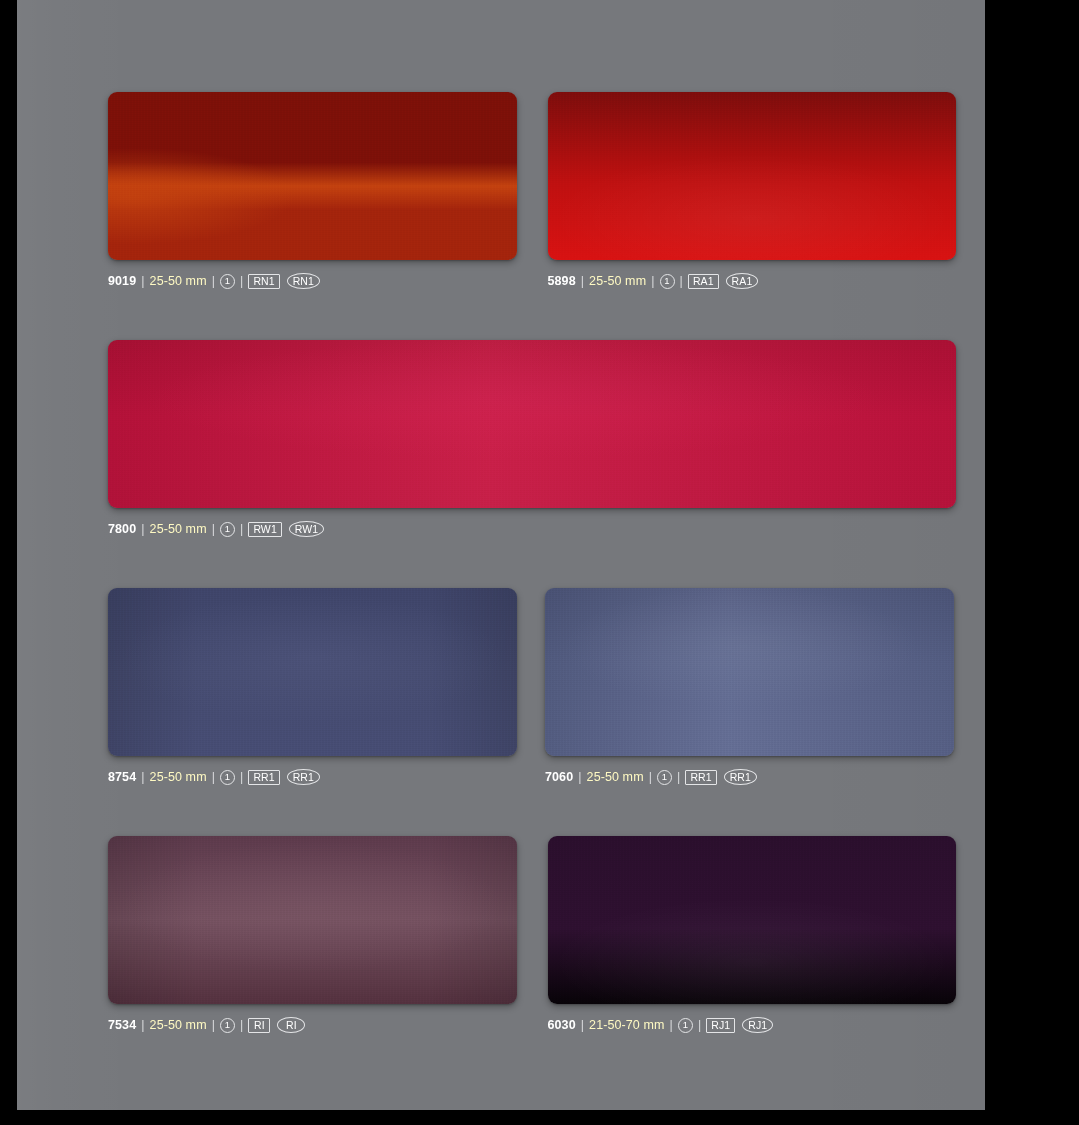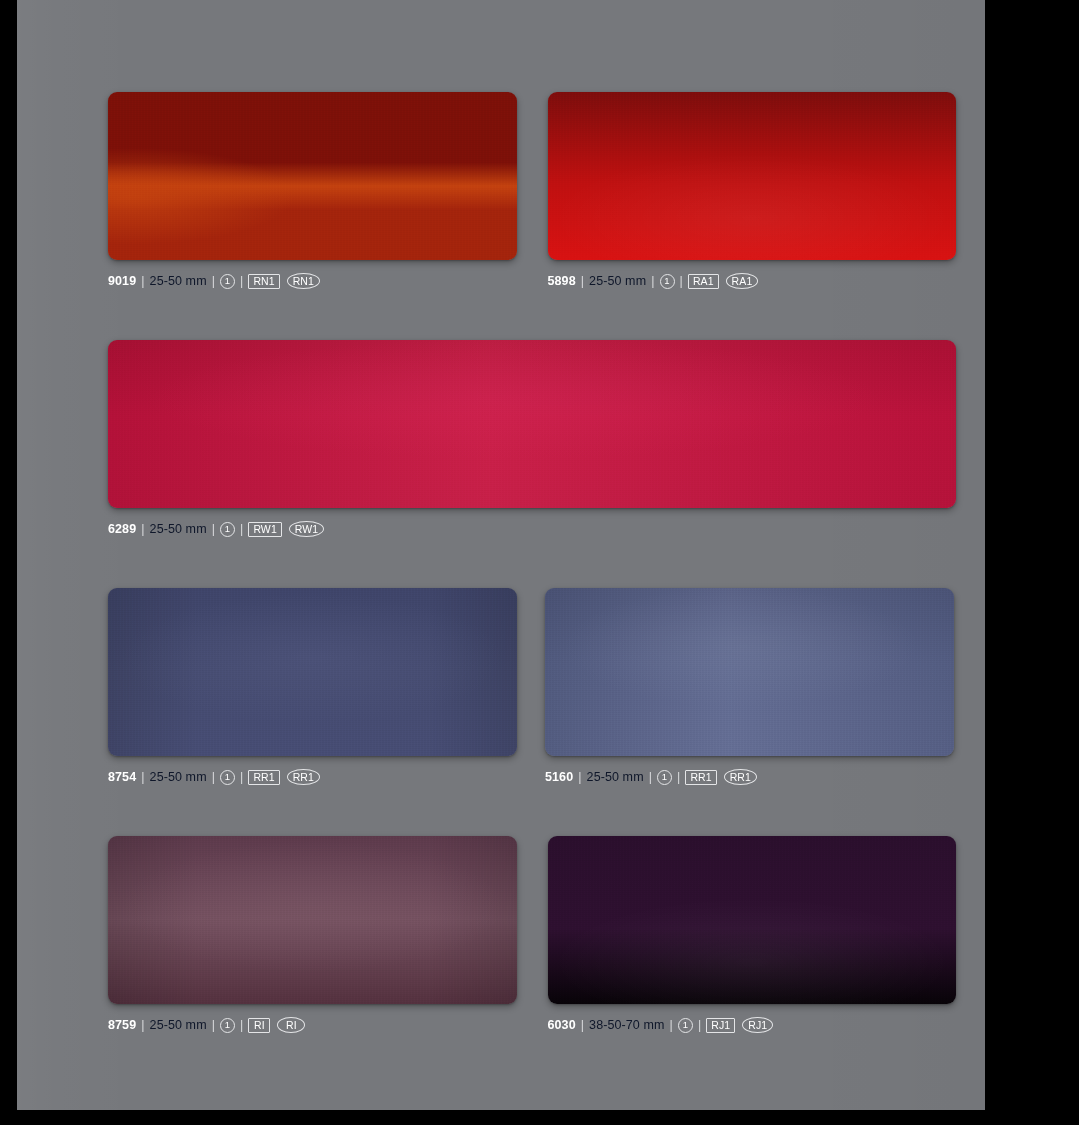--- a/index.html
+++ b/index.html
@@ -113,21 +113,21 @@
     font-size: 12.5px;
     color: #ffffff;
   }
   .cap-sep {
     color: #d8d9db;
     margin: 0 5px;
     font-weight: normal;
     font-size: 12.5px;
   }
   .cap-size {
-    color: #0f172a;
+    color: #fef9c3;
     font-size: 12.5px;
   }
 
   
   .badge-circle {
     display: inline-flex;
     align-items: center;
     justify-content: center;
     width: 15px;
     height: 15px;
@@ -214,21 +214,21 @@
       </div>
     </div>
 
     <div class="row" style="margin-bottom:48px;">
       <div class="cell full">
         <div class="swatch" style="background: linear-gradient(rgb(184, 17, 56) 0%, rgb(200, 19, 63) 45%, rgb(196, 20, 63) 100%);">
           <div class="sheen" style="background: radial-gradient(60% 50% at 48% 35%, rgba(212, 40, 90, 0.333) 0%, rgba(0, 0, 0, 0) 72%), linear-gradient(90deg, rgba(0, 0, 0, 0.1) 0%, rgba(255, 255, 255, 0.05) 45%, rgba(0, 0, 0, 0.08) 100%);"></div>
           <div class="grain"></div>
         </div>
         <div class="caption">
-          <span class="cap-code">6289</span>
+          <span class="cap-code">7800</span>
           <span class="cap-sep">|</span>
           <span class="cap-size">25-50 mm</span>
           <span class="cap-sep">|</span>
           <span class="badge-circle">1</span>
           <span class="cap-sep">|</span>
           <span class="badge-rect">RW1</span>
           <span class="badge-ellipse">RW1</span>
         </div>
       </div>
     </div>
@@ -250,59 +250,59 @@
           <span class="badge-ellipse">RR1</span>
         </div>
       </div>
 
       <div class="cell half">
         <div class="swatch" style="background: linear-gradient(rgb(81, 90, 128) 0%, rgb(90, 100, 140) 45%, rgb(93, 103, 143) 100%);">
           <div class="sheen" style="background: radial-gradient(60% 50% at 48% 35%, rgba(118, 128, 159, 0.333) 0%, rgba(0, 0, 0, 0) 72%), linear-gradient(90deg, rgba(0, 0, 0, 0.1) 0%, rgba(255, 255, 255, 0.05) 45%, rgba(0, 0, 0, 0.08) 100%);"></div>
           <div class="grain"></div>
         </div>
         <div class="caption">
-          <span class="cap-code">5160</span>
+          <span class="cap-code">7060</span>
           <span class="cap-sep">|</span>
           <span class="cap-size">25-50 mm</span>
           <span class="cap-sep">|</span>
           <span class="badge-circle">1</span>
           <span class="cap-sep">|</span>
           <span class="badge-rect">RR1</span>
           <span class="badge-ellipse">RR1</span>
         </div>
       </div>
     </div>
 
     <div class="row">
       <div class="cell half">
         <div class="swatch" style="background: linear-gradient(rgb(93, 58, 76) 0%, rgb(116, 80, 95) 50%, rgb(84, 49, 63) 100%);">
           <div class="sheen" style="background: radial-gradient(62% 52% at 50% 42%, rgba(125, 90, 104, 0.4) 0%, rgba(0, 0, 0, 0) 75%), linear-gradient(90deg, rgba(0, 0, 0, 0.12) 0%, rgba(0, 0, 0, 0) 22%, rgba(0, 0, 0, 0) 78%, rgba(0, 0, 0, 0.12) 100%);"></div>
           <div class="grain"></div>
         </div>
         <div class="caption">
-          <span class="cap-code">8759</span>
+          <span class="cap-code">7534</span>
           <span class="cap-sep">|</span>
           <span class="cap-size">25-50 mm</span>
           <span class="cap-sep">|</span>
           <span class="badge-circle">1</span>
           <span class="cap-sep">|</span>
           <span class="badge-rect">RI</span>
           <span class="badge-ellipse">RI</span>
         </div>
       </div>
 
       <div class="cell half">
         <div class="swatch" style="background: linear-gradient(rgb(43, 15, 45) 0%, rgb(46, 16, 48) 55%, rgb(8, 3, 8) 100%);">
           <div class="sheen" style="background: radial-gradient(70% 55% at 50% 75%, rgba(255, 255, 255, 0.05) 0%, rgba(0, 0, 0, 0) 70%);"></div>
           <div class="grain"></div>
         </div>
         <div class="caption">
           <span class="cap-code">6030</span>
           <span class="cap-sep">|</span>
-          <span class="cap-size">38-50-70 mm</span>
+          <span class="cap-size">21-50-70 mm</span>
           <span class="cap-sep">|</span>
           <span class="badge-circle">1</span>
           <span class="cap-sep">|</span>
           <span class="badge-rect">RJ1</span>
           <span class="badge-ellipse">RJ1</span>
         </div>
       </div>
     </div>
 
   </div>

